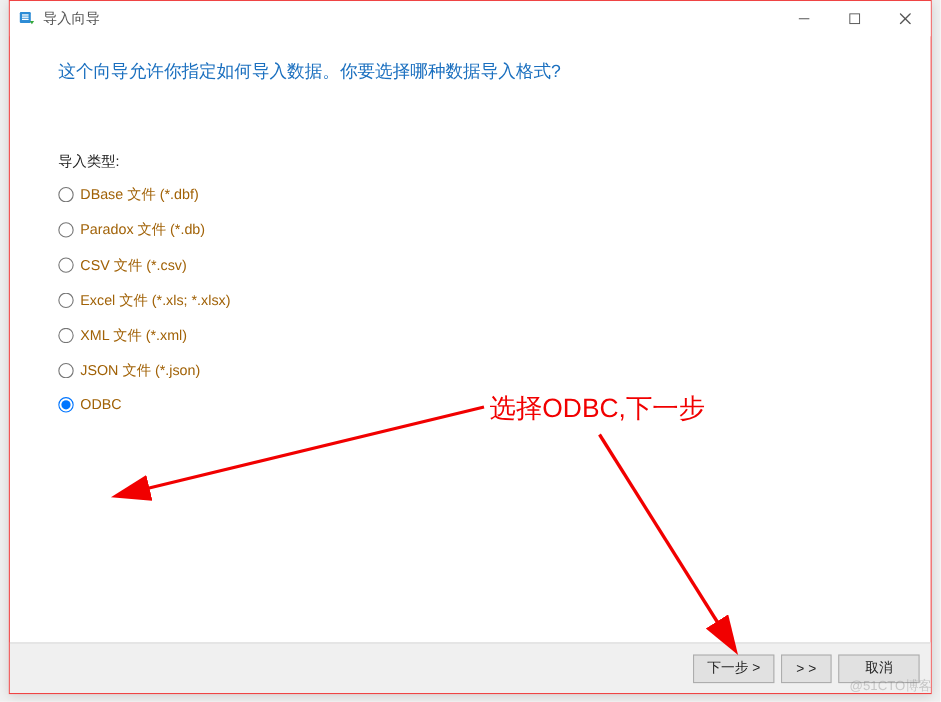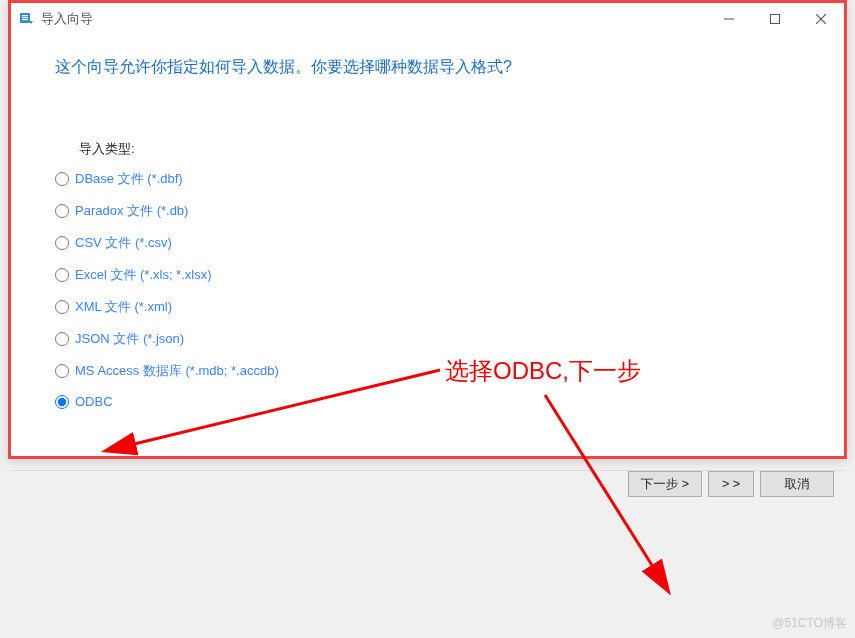--- a/index.html
+++ b/index.html
@@ -7,23 +7,23 @@
       font-family: "Microsoft YaHei", "Segoe UI", Tahoma, sans-serif;
       font-size: 13px;
       background: #f0f0f0;
       width: 855px;
       height: 638px;
       position: relative;
     }
     .window {
       position: absolute;
       left: 8px; top: 0;
-      width: 839px; height: 459px;
+      width: 839px; height: 631px;
       background: #fff;
-      border: 3px solid #ef4444;
+      border: 1px solid #ef4444;
       box-shadow: 0 2px 10px rgba(0,0,0,0.15);
       display: flex;
       flex-direction: column;
     }
     .titlebar {
       height: 32px;
       display: flex;
       align-items: center;
       padding: 0 0 0 8px;
       background: #fff;
@@ -52,34 +52,33 @@
     }
     .heading {
       color: #1a6fbf;
       font-size: 16px;
       margin-bottom: 62px;
     }
     .section-label {
       font-size: 13px;
       color: #222;
       margin-bottom: 12px;
-      margin-left: 24px;
     }
     .radio-list { }
     .radio-item {
       display: flex;
       align-items: center;
       margin-bottom: 14px;
     }
     .radio-item input[type=radio] {
       width: 14px; height: 14px;
       margin-right: 6px;
     }
     .radio-item label {
-      color: #3b82f6;
+      color: #a16207;
       font-size: 13px;
       cursor: pointer;
     }
     .button-bar {
       height: 46px;
       border-top: 1px solid #d9d9d9;
       background: #f0f0f0;
       display: flex;
       align-items: center;
       justify-content: flex-end;
@@ -172,24 +171,20 @@
         </div>
         <div class="radio-item">
           <input type="radio" name="import-type" id="opt5" style="">
           <label for="opt5">XML 文件 (*.xml)</label>
         </div>
         <div class="radio-item">
           <input type="radio" name="import-type" id="opt6" style="">
           <label for="opt6">JSON 文件 (*.json)</label>
         </div>
         <div class="radio-item">
-          <input type="radio" name="import-type" id="opt7" style="">
-          <label for="opt7">MS Access 数据库 (*.mdb; *.accdb)</label>
-        </div>
-        <div class="radio-item">
           <input type="radio" name="import-type" id="opt8" checked="" style="">
           <label for="opt8">ODBC</label>
         </div>
       </div>
   </div>
 
   <div class="button-bar">
     <button class="btn">下一步 &gt;</button>
     <button class="btn small">&gt; &gt;</button>
     <button class="btn">取消</button>

